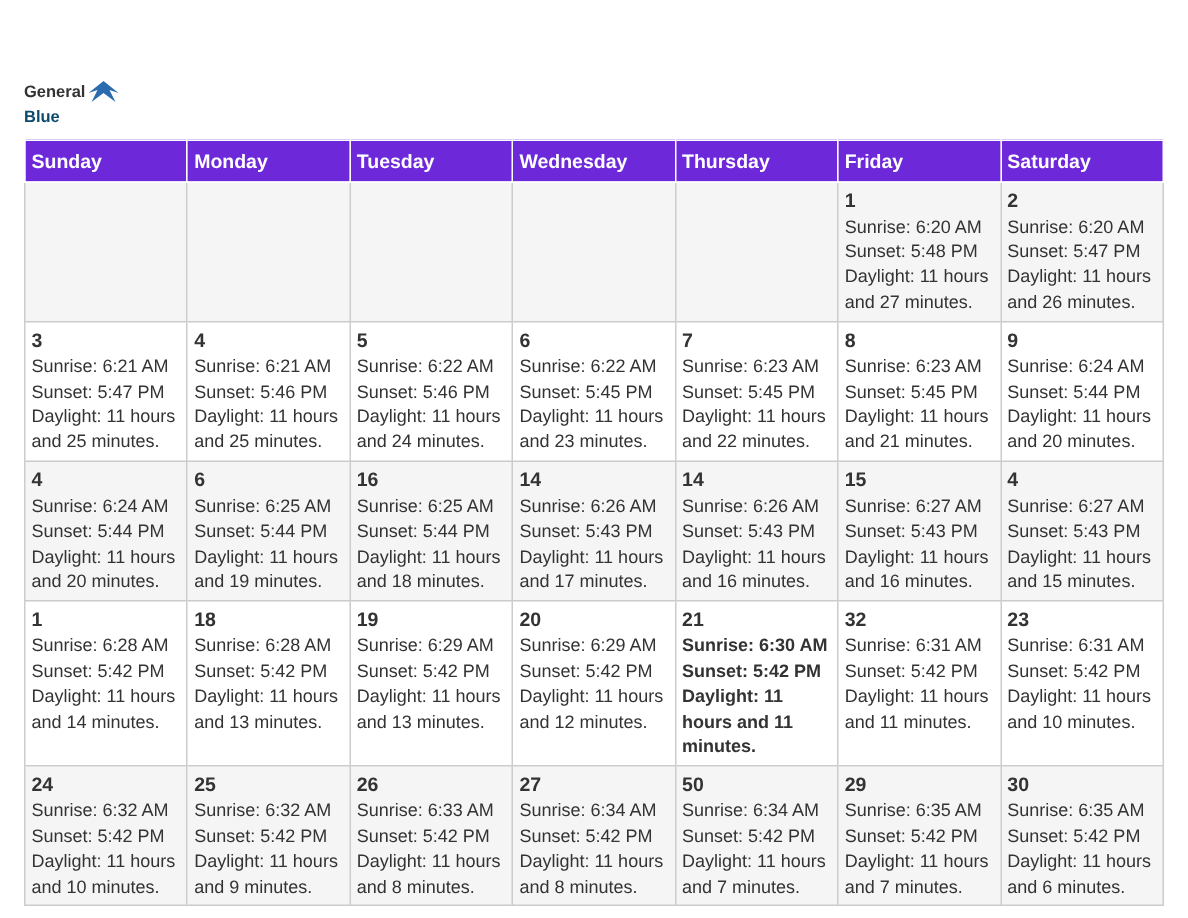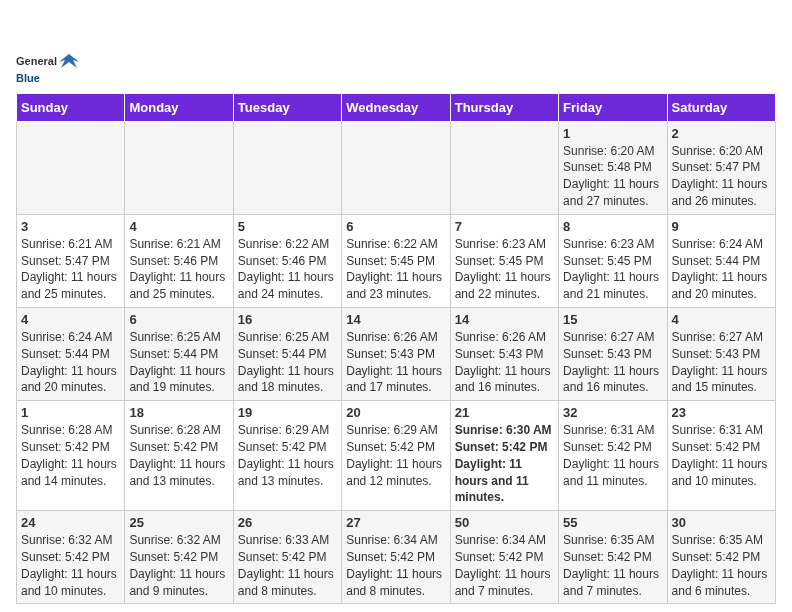--- a/index.html
+++ b/index.html
@@ -281,21 +281,21 @@
 Sunset: 5:42 PM
 Daylight: 11 hours and 8 minutes.</div>
         </td>
         <td>
           <span class="day-num">50</span>
           <div class="day-info" style="white-space: pre-line;">Sunrise: 6:34 AM
 Sunset: 5:42 PM
 Daylight: 11 hours and 7 minutes.</div>
         </td>
         <td>
-          <span class="day-num">55</span>
+          <span class="day-num">29</span>
           <div class="day-info" style="white-space: pre-line;">Sunrise: 6:35 AM
 Sunset: 5:42 PM
 Daylight: 11 hours and 7 minutes.</div>
         </td>
         <td>
           <span class="day-num">30</span>
           <div class="day-info" style="white-space: pre-line;">Sunrise: 6:35 AM
 Sunset: 5:42 PM
 Daylight: 11 hours and 6 minutes.</div>
         </td>

